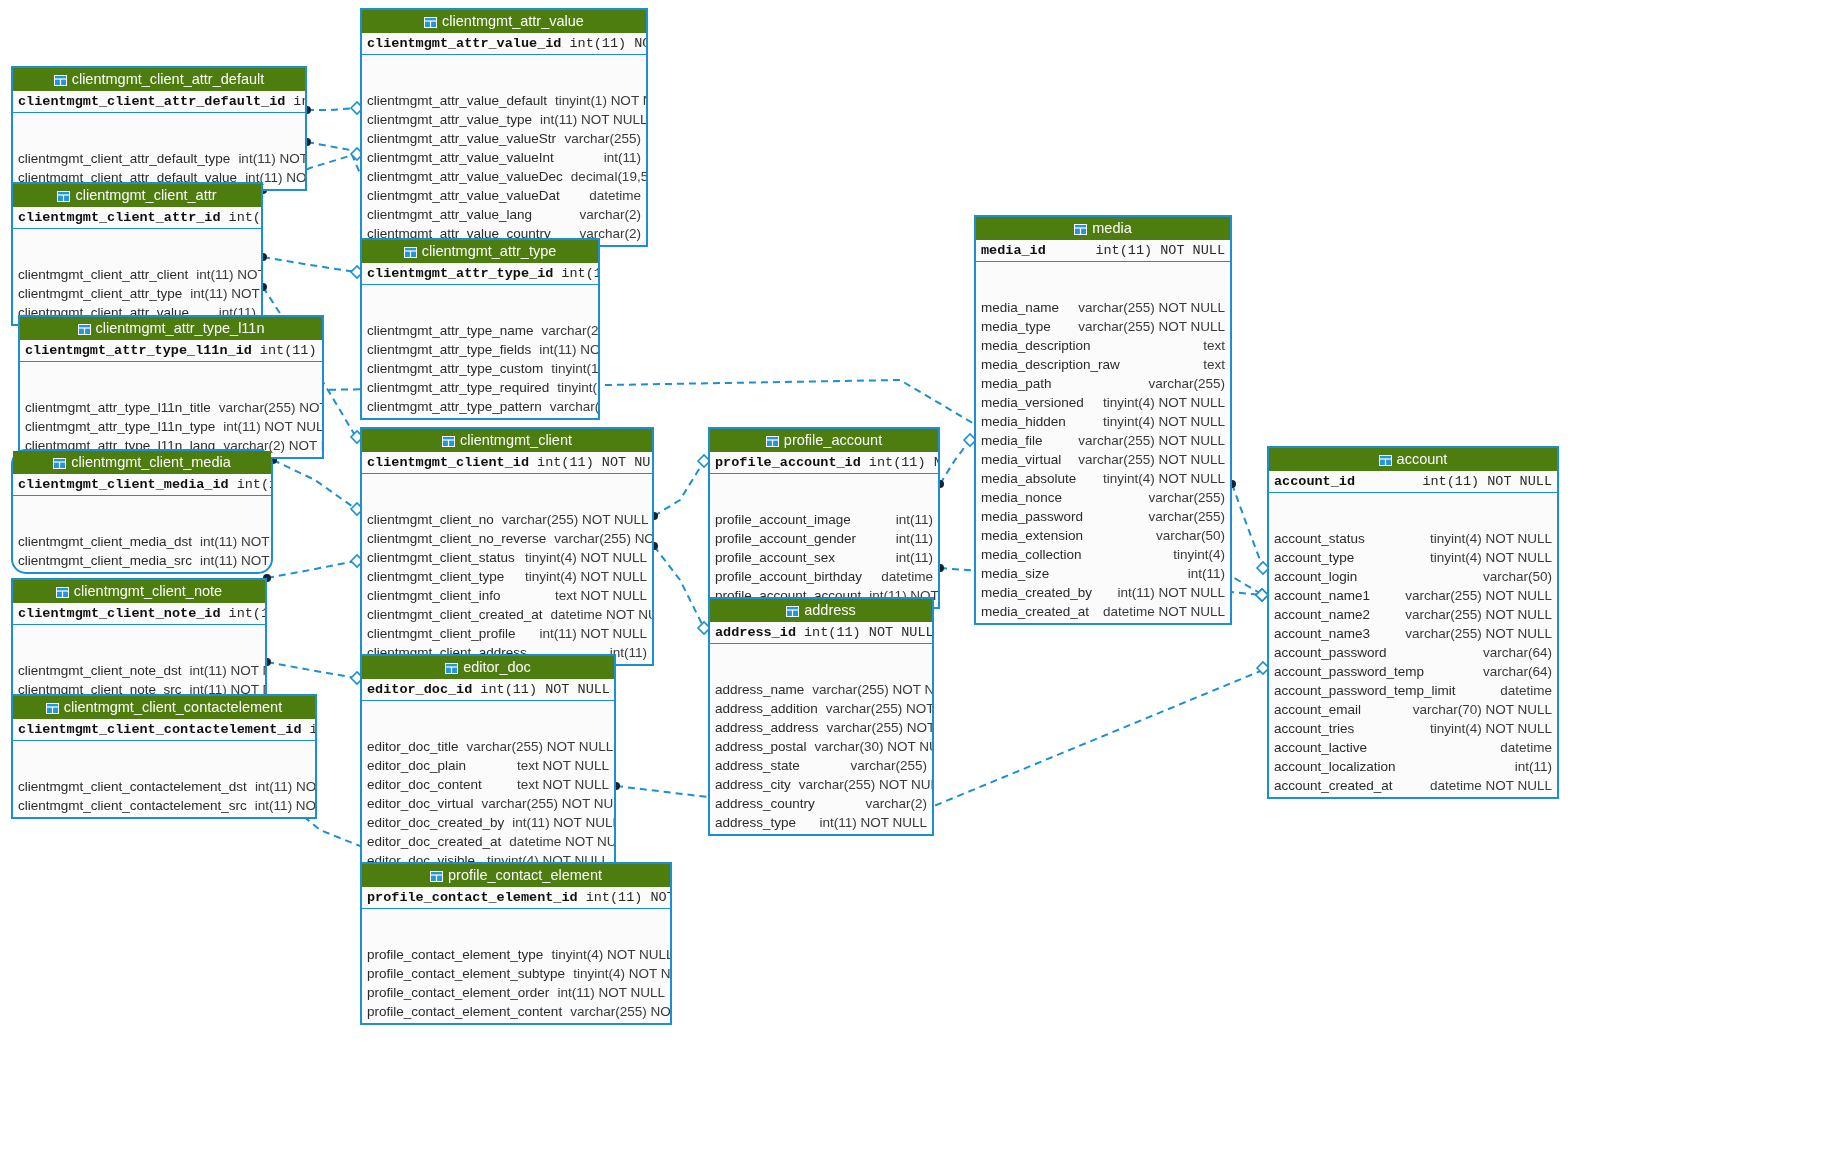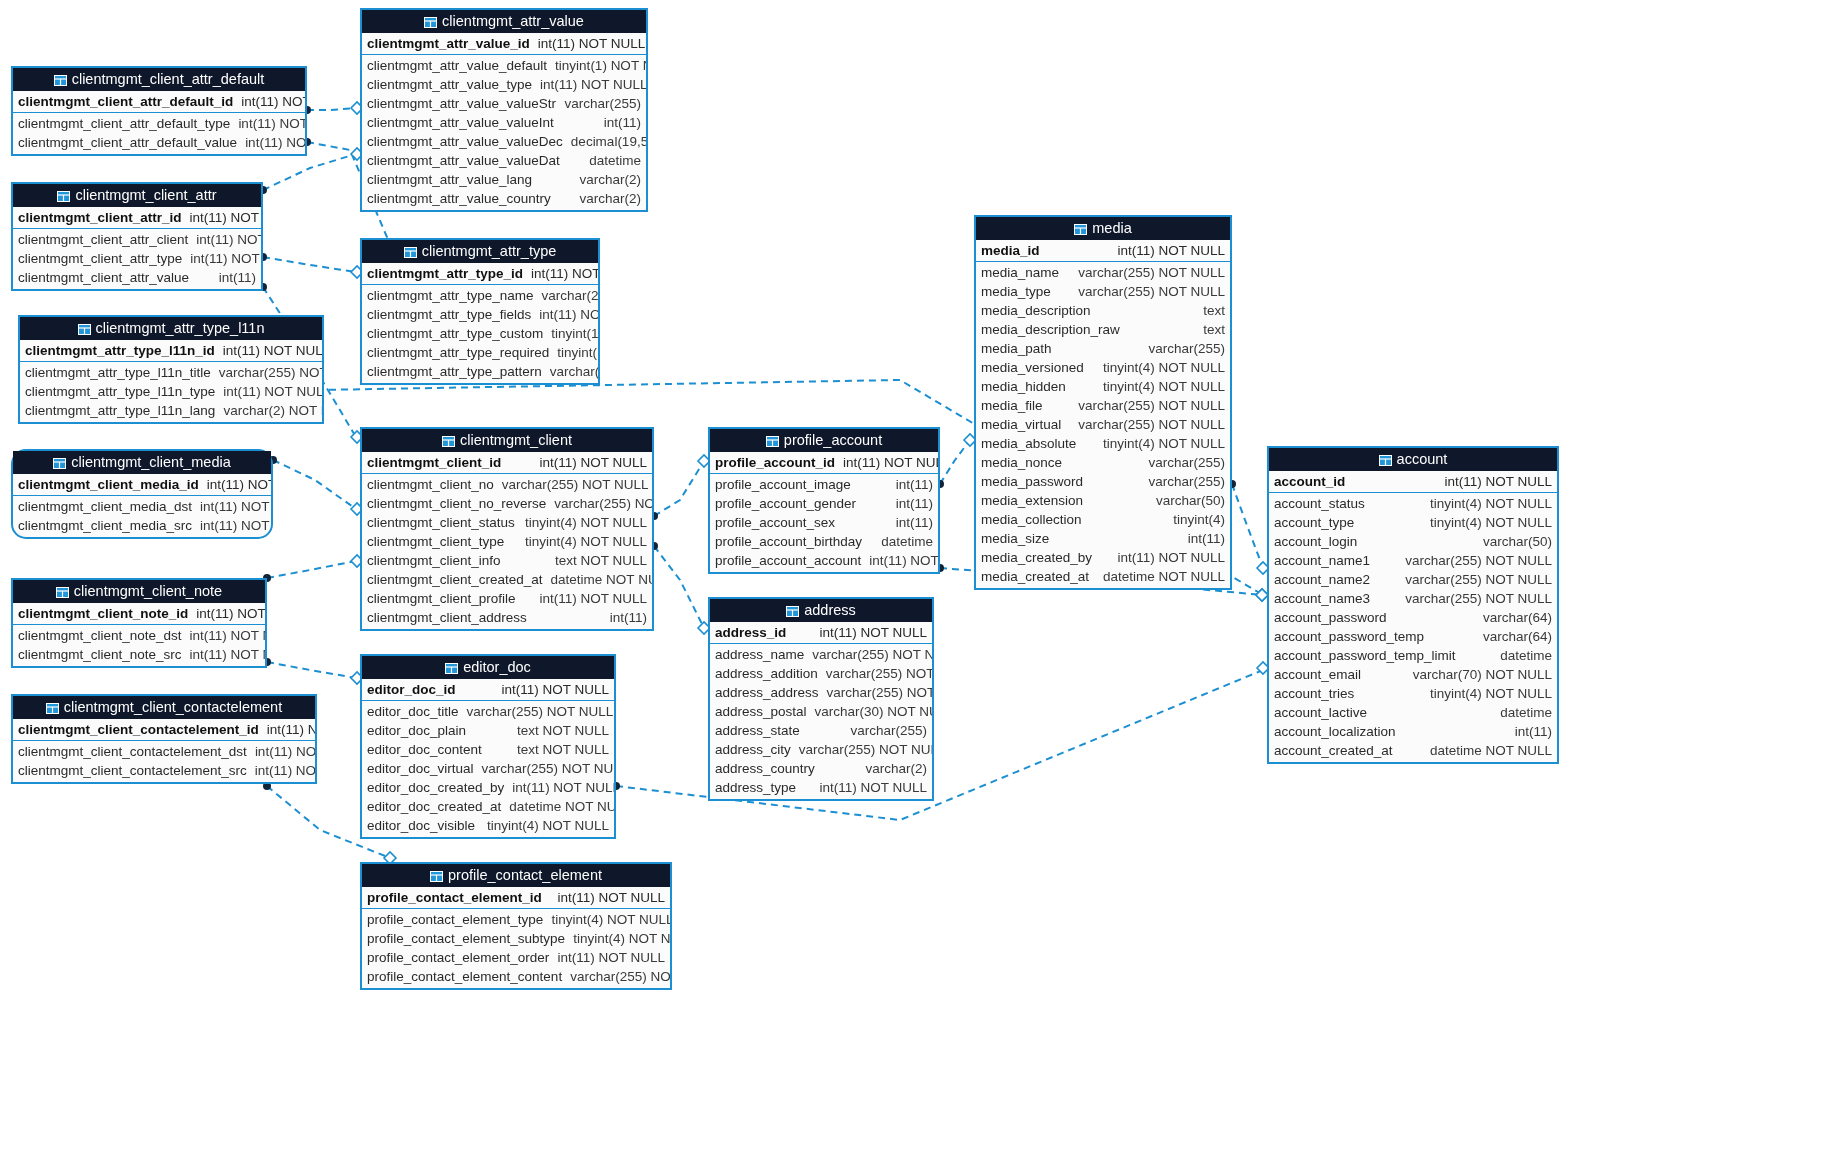--- a/index.html
+++ b/index.html
@@ -24,21 +24,21 @@
     z-index: 1;
   }
   .tbl {
     position: absolute;
     z-index: 2;
     border: 2px solid #1b8fd1;
     background: #fbfbfb;
     box-shadow: 0 0 0 0 rgba(0,0,0,0);
   }
   .tbl-head {
-    background: #0f172a;
+    background: #4d7c0f;
     color: #ffffff;
     font-size: 14.5px;
     line-height: 23px;
     height: 23px;
     text-align: center;
     white-space: nowrap;
     padding: 0 6px;
     overflow: hidden;
   }
   .tbl-head .ic {
@@ -60,25 +60,26 @@
     padding: 0 5px;
     white-space: nowrap;
     color: #2a2a2a;
     overflow: hidden;
   }
   .pk-row .row {
     font-weight: bold;
     color: #101010;
     height: 21px;
     line-height: 21px;
+    font-family: Liberation Mono, monospace;
   }
   .row .cname { padding-right: 8px; }
   .row .ctype { color: #3a3a3a; font-weight: normal; }
   .pk-row .row .ctype { color: #2a2a2a; font-weight: normal; }
-  .body-rows { padding: 1px 0 2px 0; }
+  .body-rows { padding: 1px 0 2px 0; margin-top: 35px; }
 </style>
 </head>
 <body>
 
 <div id="canvas">
   <svg id="edges" viewBox="0 0 1842 1170" xmlns="http://www.w3.org/2000/svg">
       <g>
         <path d="M 307,110 L 330,110 L 356,108" fill="none" stroke="#1b8fd1" stroke-width="2" stroke-dasharray="7 5"></path>
         <circle cx="307" cy="110" r="4" fill="#12243a"></circle>
         <polygon points="351,108 357,102 363,108 357,114" fill="#ffffff" stroke="#1b8fd1" stroke-width="1.6"></polygon>

